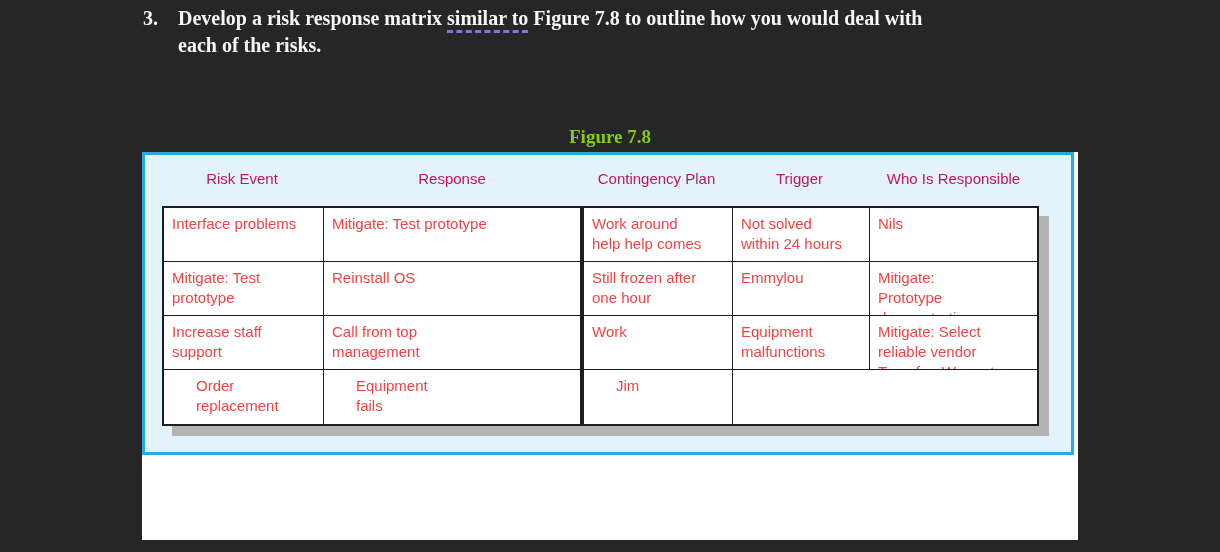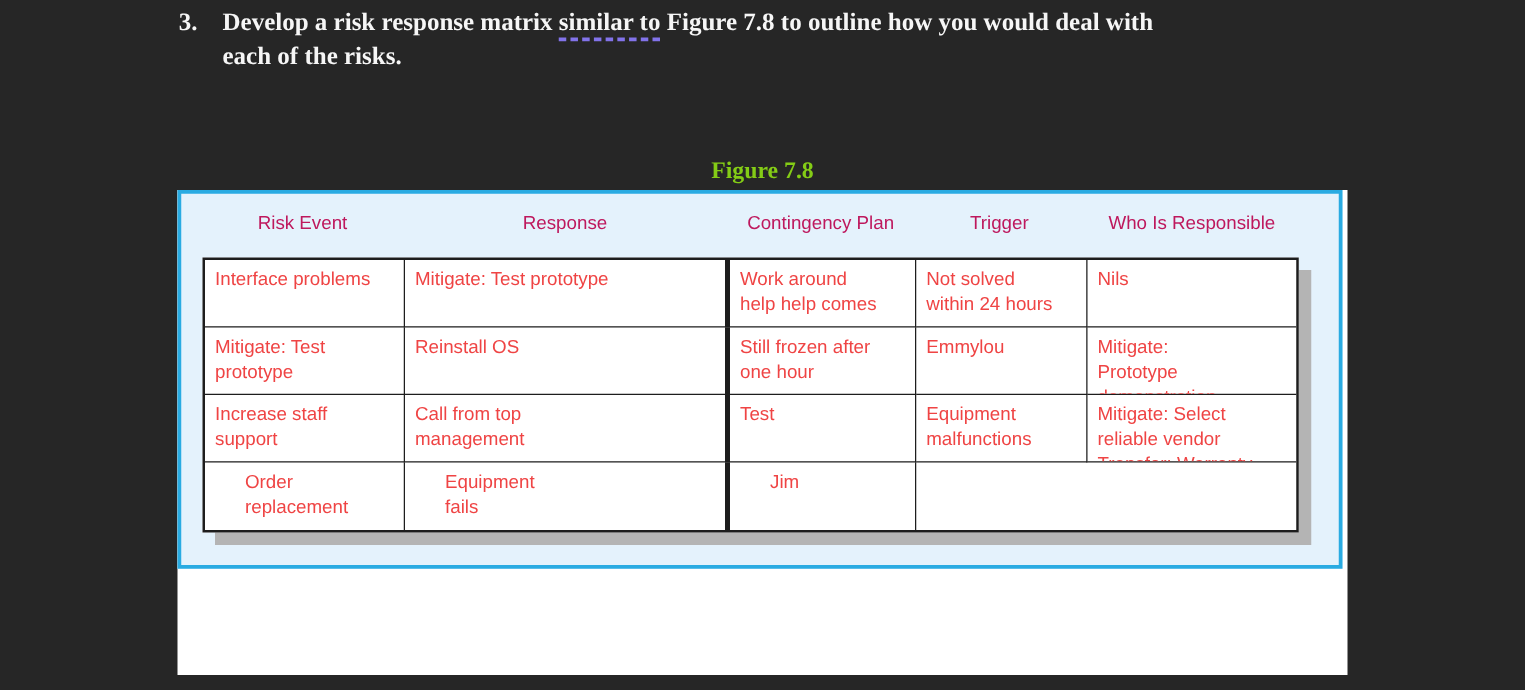--- a/index.html
+++ b/index.html
@@ -152,21 +152,21 @@
       <div class="cell">Still frozen after
 one hour</div>
       <div class="cell">Emmylou</div>
 
       <div class="cell">Mitigate:
 Prototype demonstration</div>
       <div class="cell">Increase staff
 support</div>
       <div class="cell">Call from top
 management</div>
-      <div class="cell">Test</div>
+      <div class="cell">Work</div>
 
       <div class="cell">Equipment
 malfunctions</div>
       <div class="cell">Mitigate: Select reliable vendor
 Transfer: Warranty</div>
       <div class="cell">Order
 replacement</div>
       <div class="cell">Equipment
 fails</div>
       <div class="cell">Jim</div>

